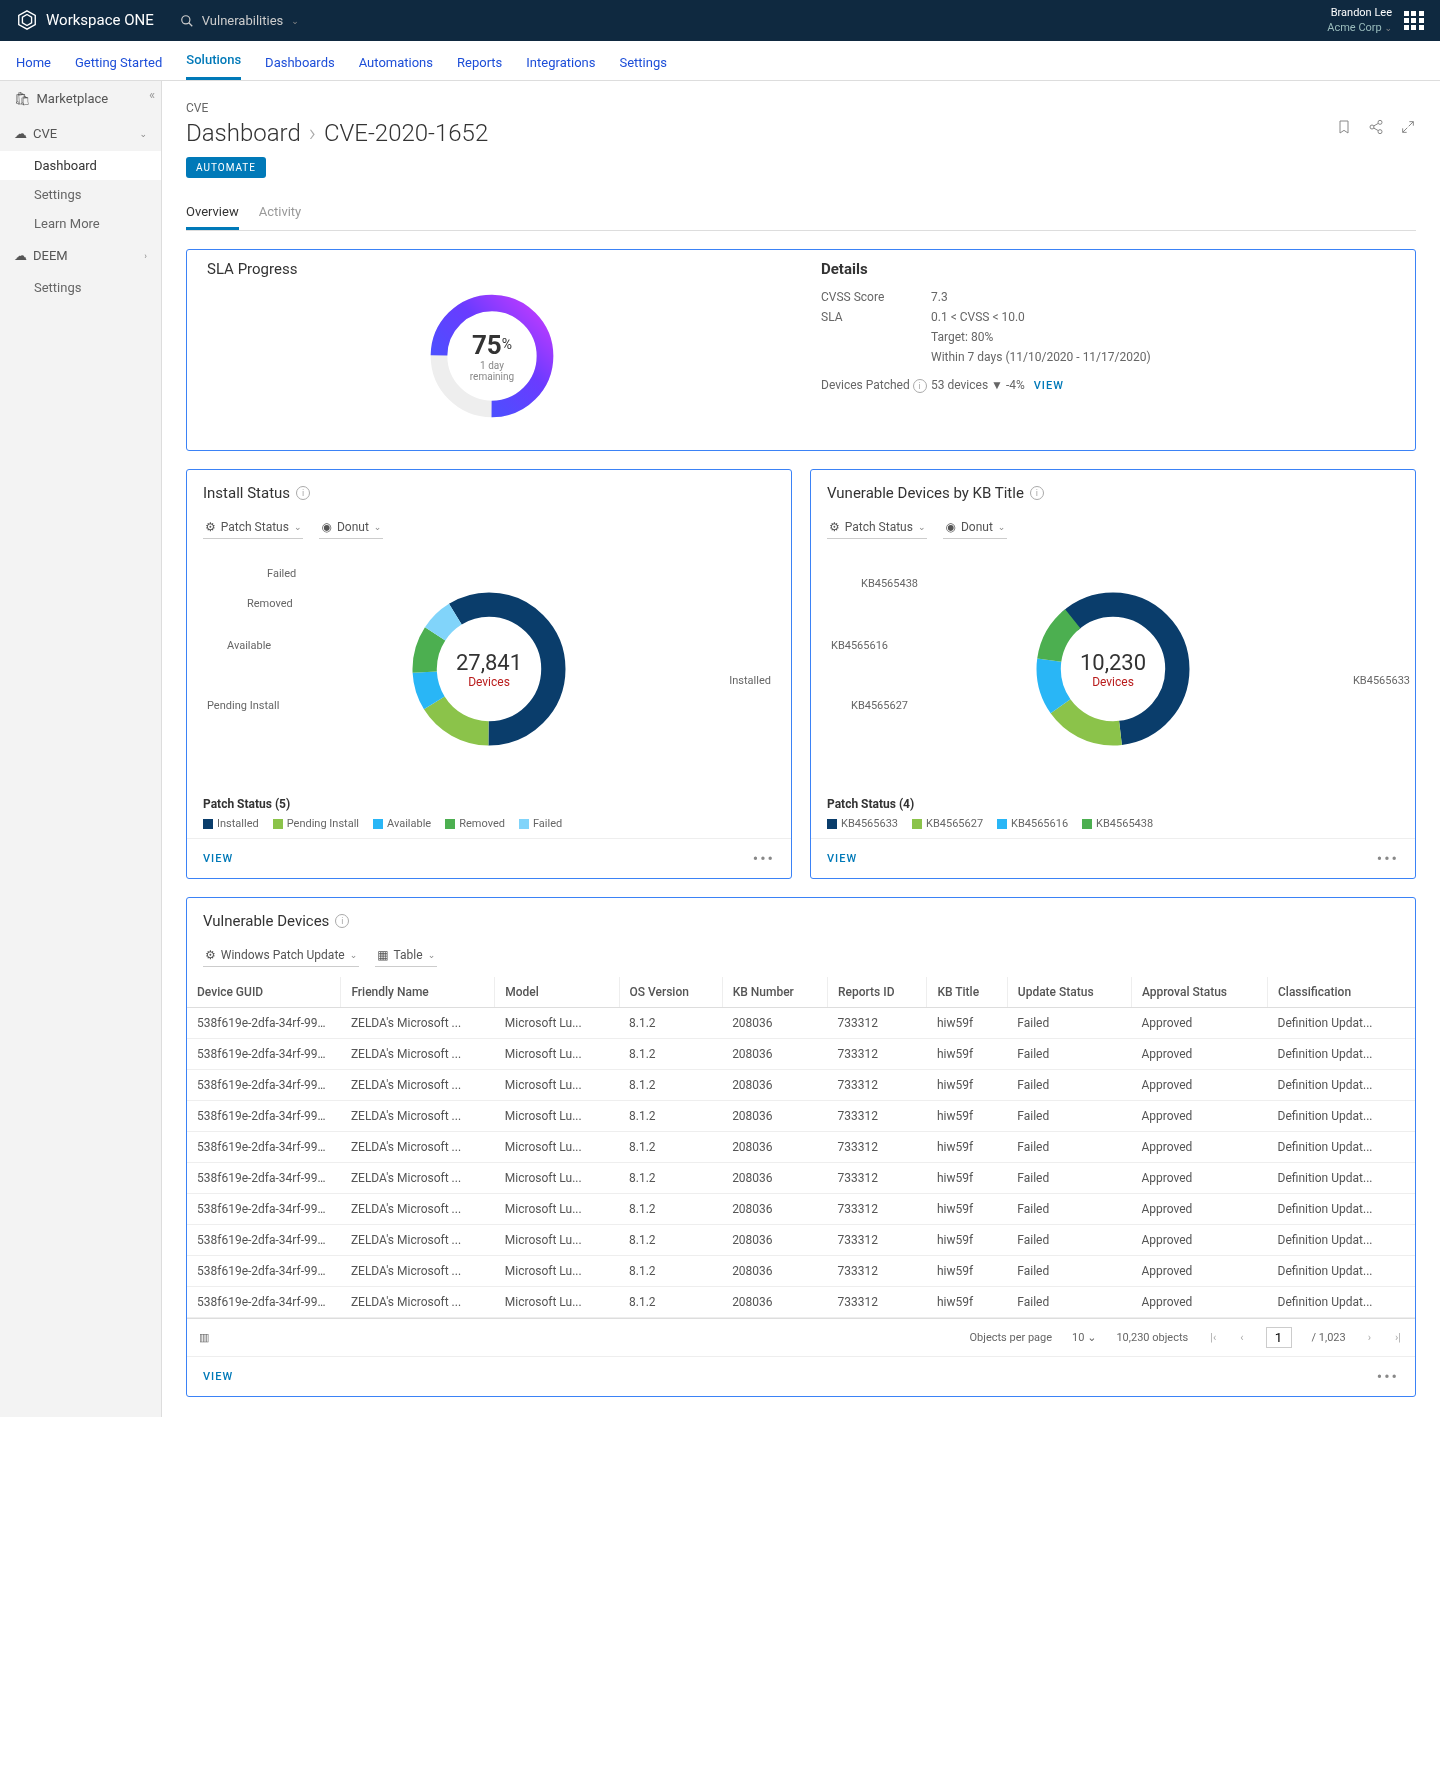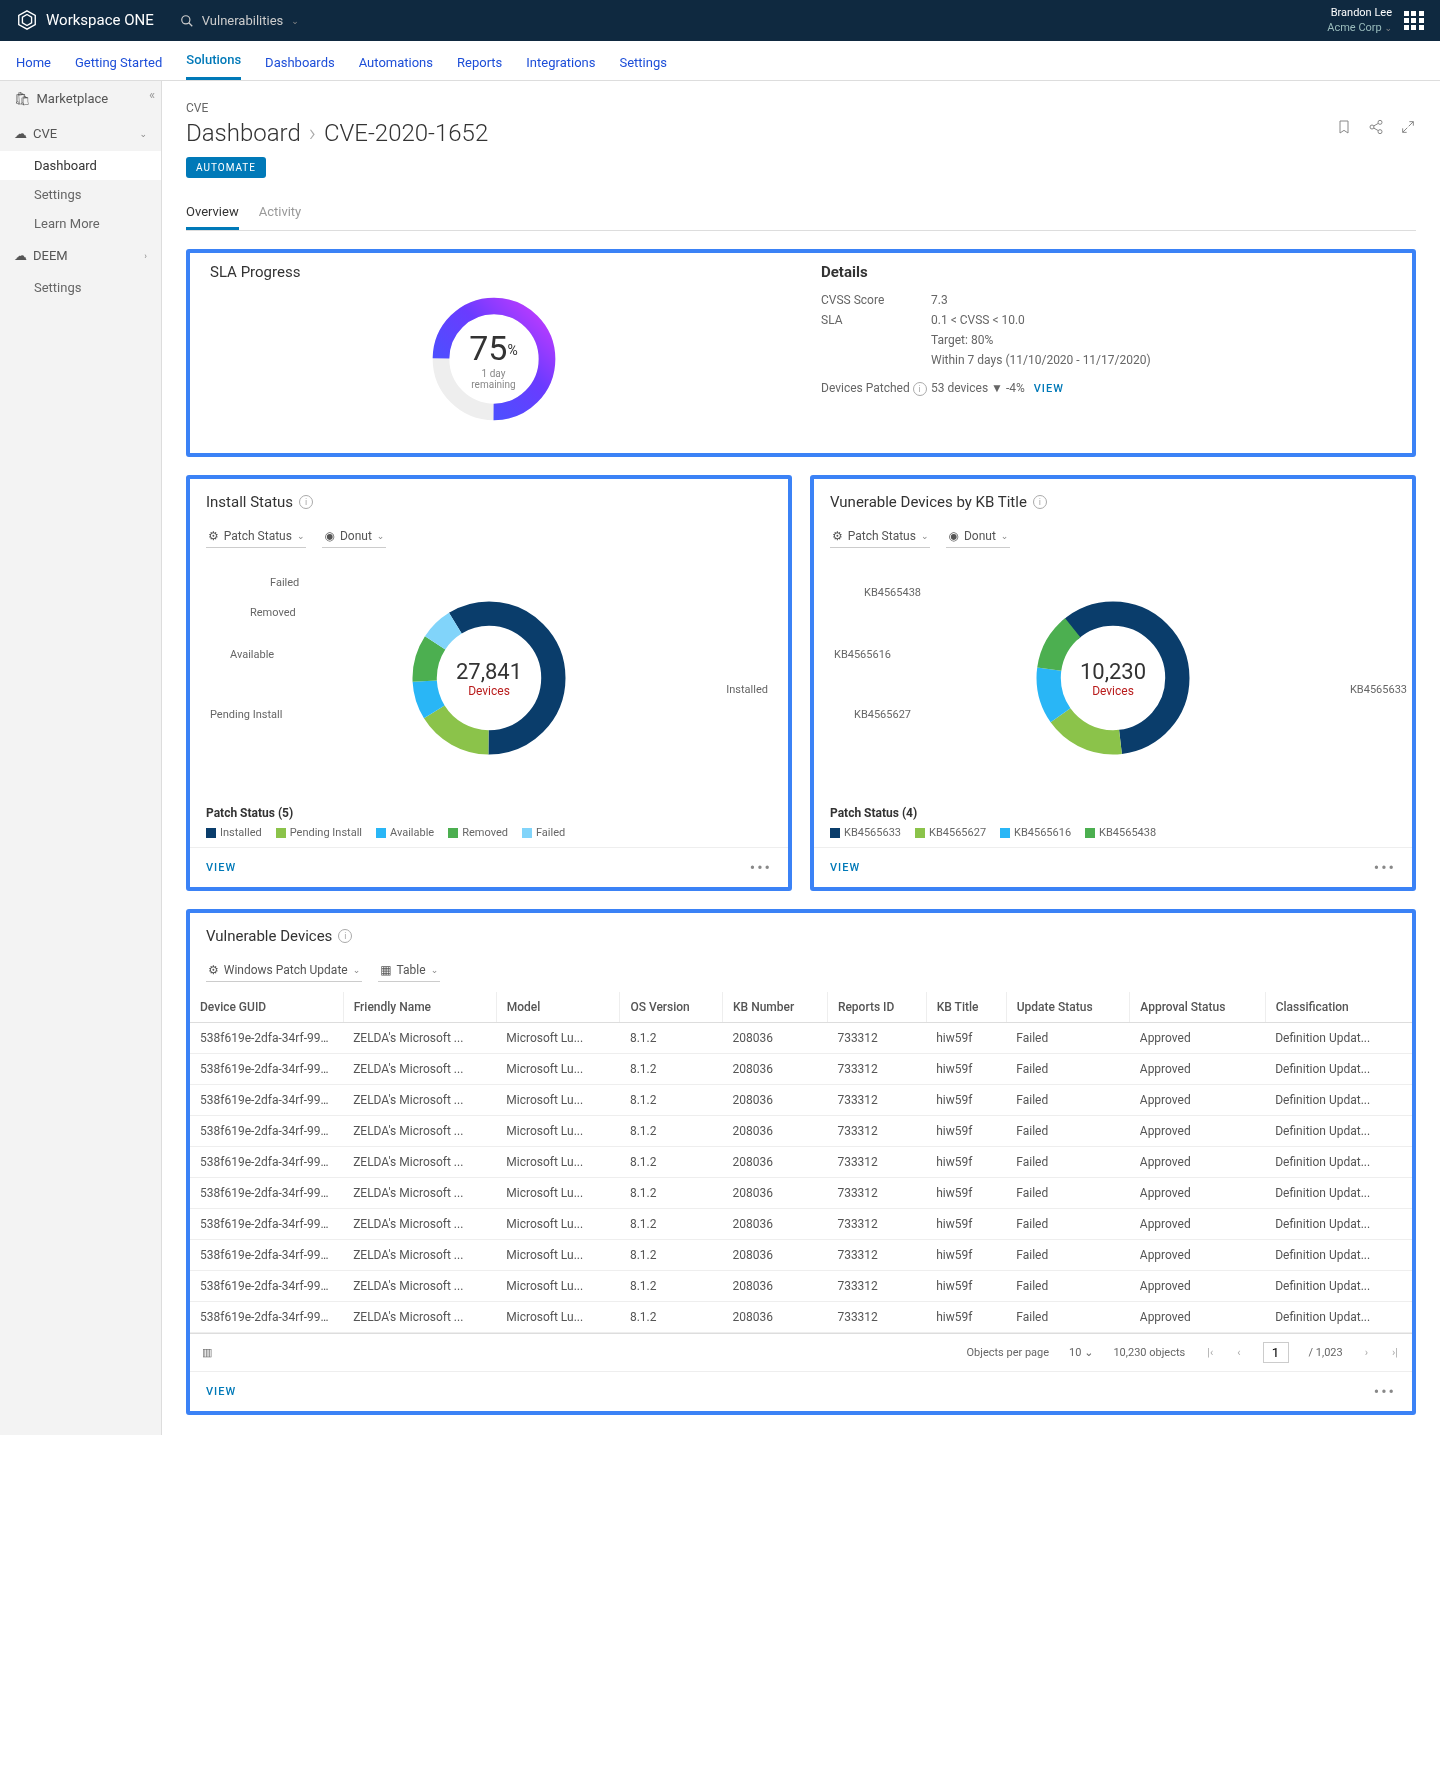--- a/index.html
+++ b/index.html
@@ -27,31 +27,31 @@
 .main{flex:1;padding:20px 24px;background:#fff}
 .breadcrumb-small{color:#666;font-size:12px;margin-bottom:4px}
 .page-header{display:flex;justify-content:space-between;align-items:flex-start}
 .breadcrumb-large{font-size:24px;color:#333;font-weight:300}
 .breadcrumb-large .sep{color:#aaa;margin:0 8px}
 .header-actions{display:flex;gap:16px;color:#888}
 .automate-btn{background:#0079b8;color:#fff;border:none;padding:5px 10px;border-radius:3px;font-size:10px;letter-spacing:1px;margin-top:10px;cursor:pointer}
 .subtabs{display:flex;gap:20px;border-bottom:1px solid #ddd;margin-top:20px}
 .subtabs .stab{padding:6px 0 8px 0;color:#999;cursor:pointer}
 .subtabs .stab.active{color:#333;border-bottom:3px solid #0079b8}
-.panel{border:4px solid #3b82f6;border-radius:3px;margin-top:18px;background:#fff}
+.panel{border:1px solid #3b82f6;border-radius:3px;margin-top:18px;background:#fff}
 .panel-row{display:flex;gap:18px;margin-top:18px}
 .panel-row .panel{flex:1;margin-top:0}
 .panel-head{padding:14px 16px;font-size:15px;color:#333;display:flex;align-items:center;gap:6px}
 .info-icon{width:14px;height:14px;border:1px solid #aaa;border-radius:50%;display:inline-flex;align-items:center;justify-content:center;font-size:9px;color:#aaa}
 .sla-grid{display:flex;gap:40px;padding:10px 16px 24px 16px}
 .sla-left{flex:1;display:flex;flex-direction:column;align-items:center}
 .sla-title{font-size:15px;margin-bottom:8px;align-self:flex-start;padding-left:4px}
 .donut-sla{position:relative;width:140px;height:140px}
 .donut-center{position:absolute;top:50%;left:50%;transform:translate(-50%,-50%);text-align:center}
-.donut-center .big{font-size:34px;font-weight:400}
+.donut-center .big{font-size:26px;font-weight:700}
 .donut-center .sup{font-size:14px;vertical-align:super}
 .donut-center .small{font-size:10px;color:#888}
 .sla-right{flex:1}
 .sla-right h3{font-size:15px;font-weight:700;margin-bottom:12px}
 .kv{display:flex;font-size:12px;color:#666;margin-bottom:6px}
 .kv .k{width:110px}
 .kv .v{flex:1}
 .view-link{color:#0079b8;font-size:11px;letter-spacing:1px;cursor:pointer;font-weight:500}
 .filters{display:flex;gap:16px;padding:0 16px 10px 16px;font-size:12px;color:#555}
 .filter{display:flex;align-items:center;gap:5px;border-bottom:1px solid #ccc;padding:4px 2px;cursor:pointer}

